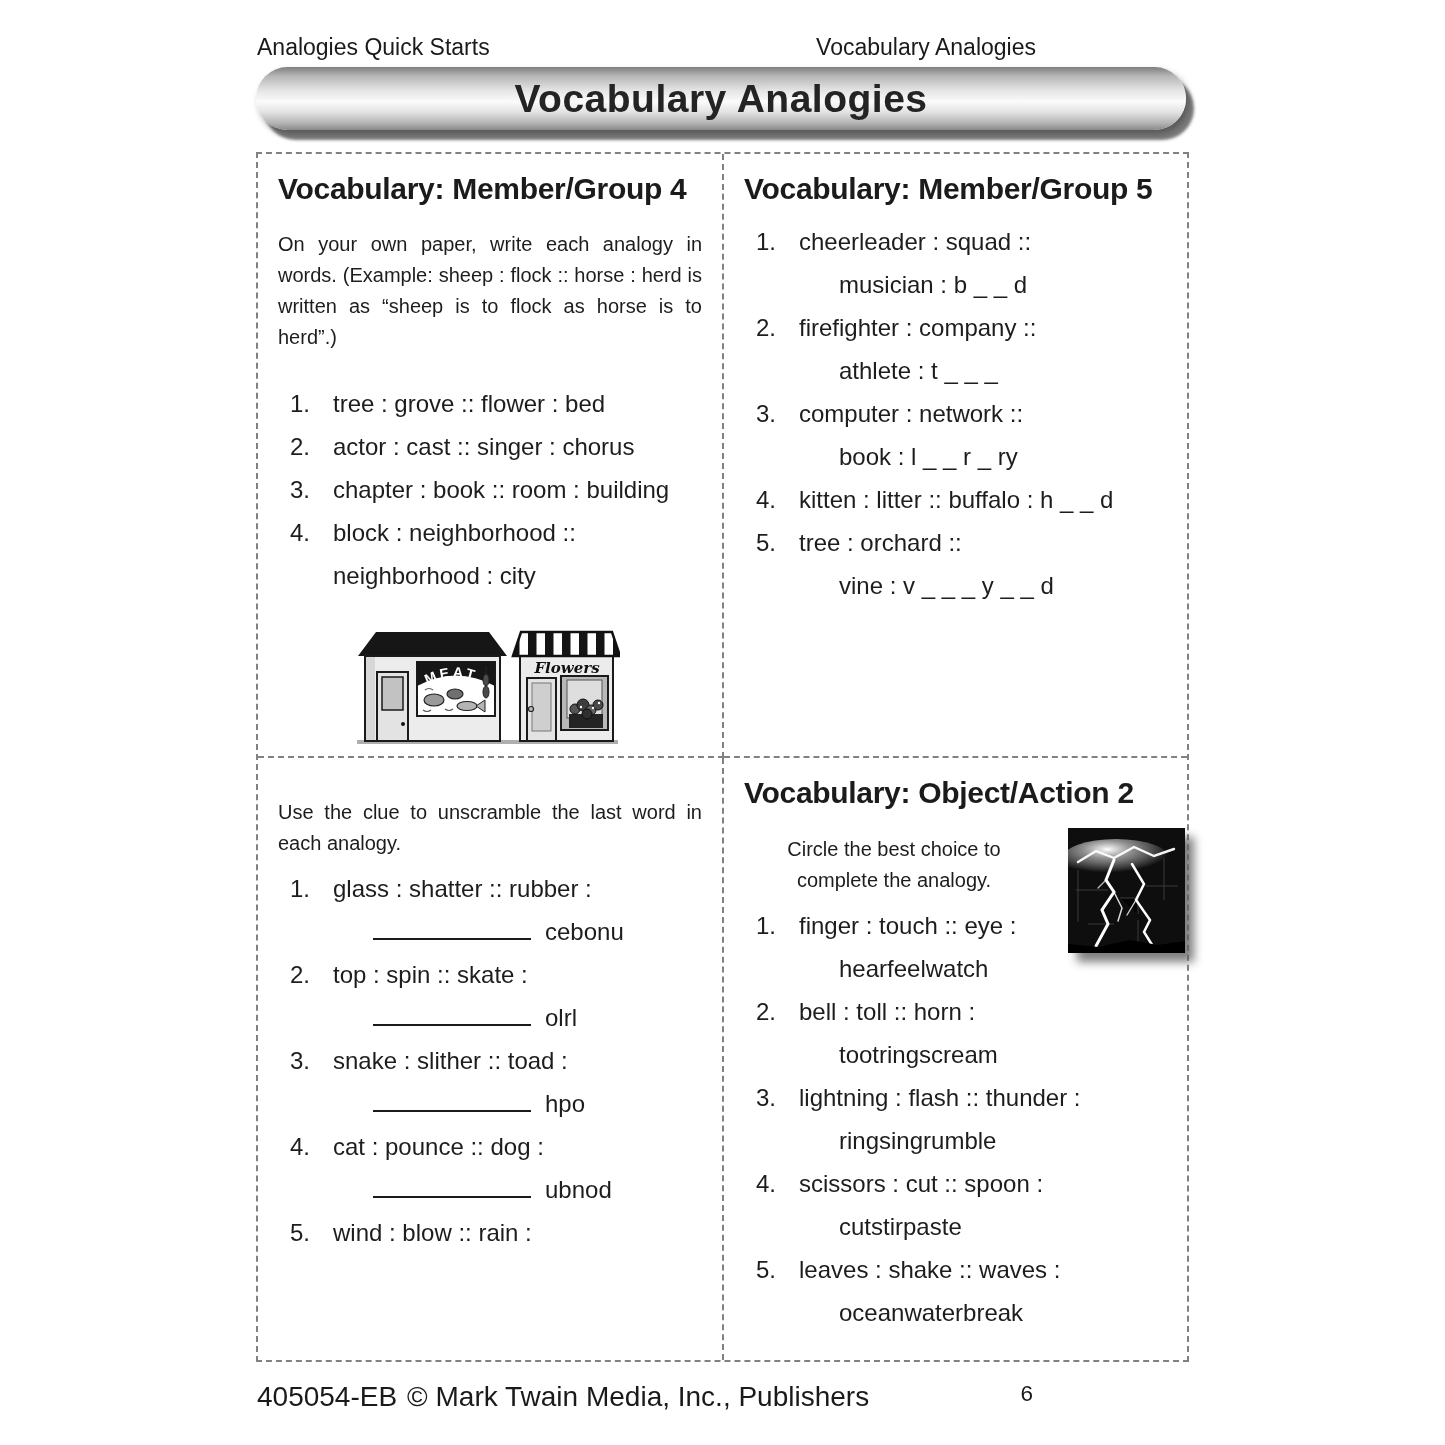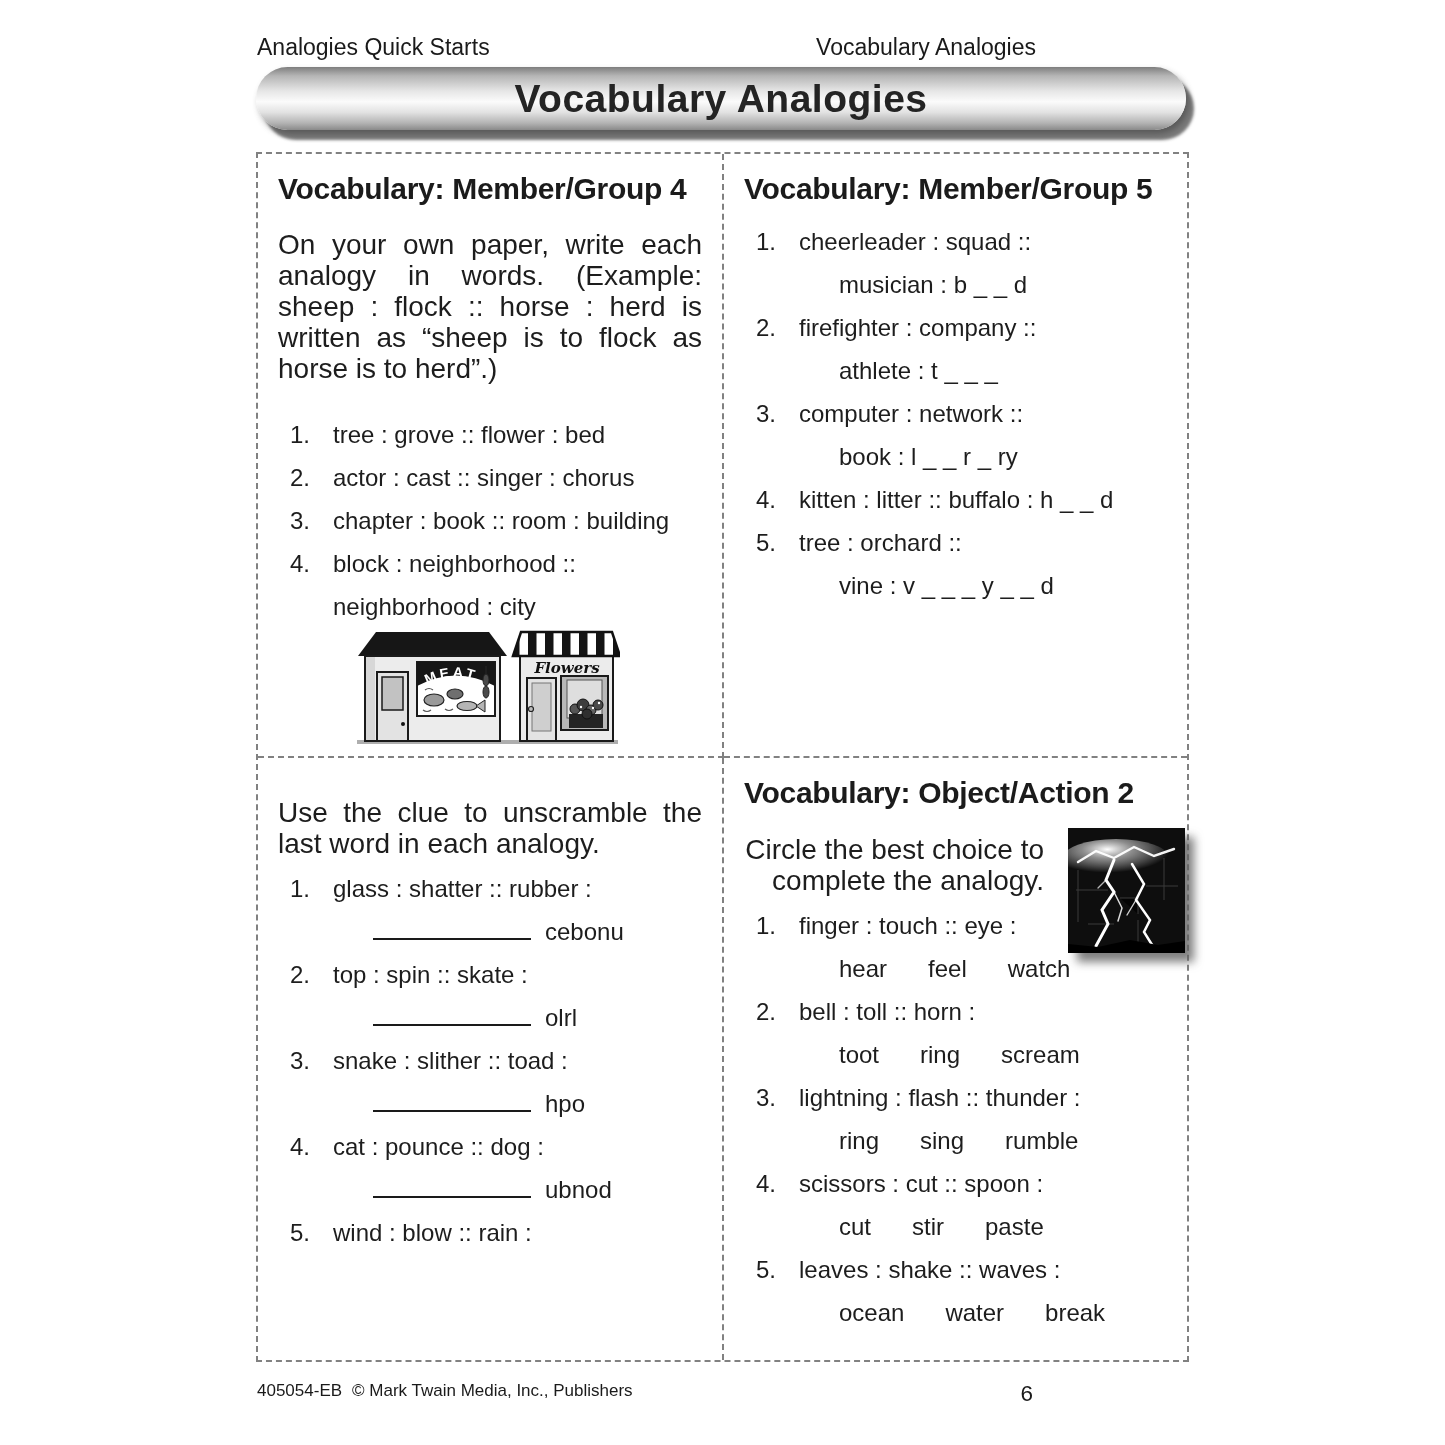--- a/index.html
+++ b/index.html
@@ -30,47 +30,47 @@
     position:absolute; left:256px; top:152px; width:933px; height:1210px;
     box-sizing:border-box; border:2px dashed #818181;
     display:grid; grid-template-columns:466px 1fr; grid-template-rows:604px 1fr;
   }
   .quad { box-sizing:border-box; padding:16px 20px 0 20px; overflow:hidden; position:relative; }
   .q1 { border-right:2px dashed #818181; border-bottom:2px dashed #818181; }
   .q2 { border-bottom:2px dashed #818181; }
   .q3 { border-right:2px dashed #818181; }
 
   .quad h2 { margin:2px 0 0 0; font-size:30px; font-weight:bold; color:#1b1b1b; letter-spacing:-0.3px; }
-  .instr { font-size:28px; line-height:31px; text-align:justify; margin:23px 0 0 0; }
-  .q4 .instr { text-align:right; width:300px; margin-top:24px; }
+  .instr { font-size:20px; line-height:31px; text-align:justify; margin:23px 0 0 0; }
+  .q4 .instr { text-align:center; width:300px; margin-top:24px; }
 
   .items { font-size:24px; line-height:43px; }
   .q1 .items { margin-top:29px; }
   .q2 .items { margin-top:14px; }
   .q3 .items, .q4 .items { margin-top:8px; }
   .item { position:relative; padding-left:55px; }
   .item .num { position:absolute; left:12px; }
   .line1 { white-space:nowrap; }
   .cont { padding-left:40px; white-space:nowrap; }
   .cont.noindent { padding-left:0; }
   .blankline {
     display:inline-block; width:158px; height:26px;
     border-bottom:2.5px solid #1a1a1a; margin-right:14px;
   }
-  .choices { display:flex; gap:41px; padding-left:40px; }
+  .choices { display:flex; padding-left:40px; }
 
   
   .shops { position:absolute; left:97px; top:474px; width:265px; height:118px; }
   .lightning {
     position:absolute; left:810px; top:674px; width:117px; height:125px;
     filter:drop-shadow(9px 9px 5px rgba(95,95,95,0.8));
   }
 
   
-  .footer { position:absolute; left:257px; top:1381px; font-size:17px; color:#1a1a1a; }
+  .footer { position:absolute; left:257px; top:1381px; font-size:28px; color:#1a1a1a; }
   .footer .code { margin-right:10px; }
   .pagenum { position:absolute; right:252px; top:1381px; font-size:22.5px; color:#1a1a1a; }
 </style>
 </head>
 <body>
 
 <div class="page">
 
   <div class="rh rh-left">Analogies Quick Starts</div>
   <div class="rh rh-right">Vocabulary Analogies</div>

